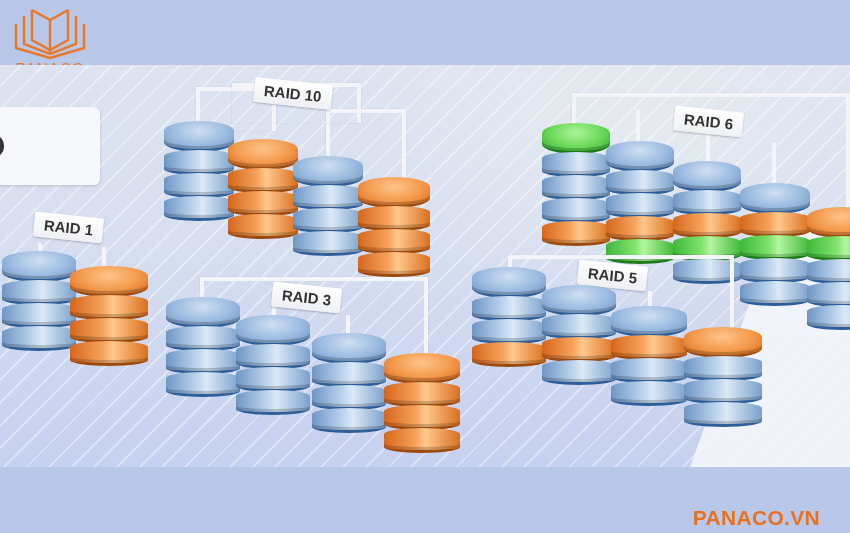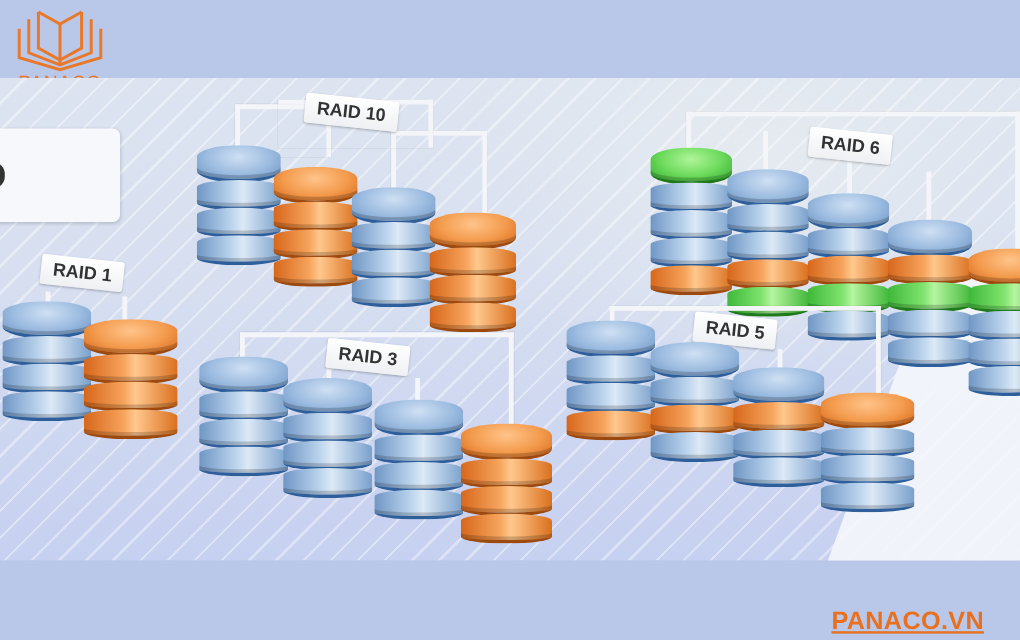--- a/index.html
+++ b/index.html
@@ -11,21 +11,21 @@
   .stripes{position:absolute;inset:0;
     background:repeating-linear-gradient(135deg, rgba(255,255,255,0) 0 14px, rgba(255,255,255,0.55) 14px 16px);
     opacity:0.7;}
   .wedge{position:absolute;right:-40px;bottom:-20px;width:160px;height:260px;background:#f4f6fb;transform:skewX(-20deg);opacity:0.9;}
   .card{position:absolute;left:-10px;top:42px;width:110px;height:78px;background:#f7f8fb;border-radius:6px;box-shadow:0 1px 3px rgba(0,0,0,0.15);}
   .card .knob{position:absolute;left:4px;top:28px;width:10px;height:22px;border-radius:0 10px 10px 0;background:#333;}
 
   .logo{position:absolute;left:10px;top:8px;width:80px;}
   .logo svg{display:block;margin:0 auto;}
   .logo-text{color:#e8782a;font-size:16px;letter-spacing:0.5px;text-align:center;margin-top:1px;}
-  .footer-brand{position:absolute;right:30px;top:506px;color:#e8701e;font-weight:bold;font-size:21px;letter-spacing:0.3px;text-decoration:underline;}
+  .footer-brand{position:absolute;right:30px;top:506px;color:#e8701e;font-weight:bold;font-size:21px;letter-spacing:0.3px;}
 
   .label{position:absolute;background:linear-gradient(#ffffff,#eef0f3);color:#333;font-weight:bold;font-size:15px;padding:4px 10px;border-radius:2px;box-shadow:0 1px 2px rgba(0,0,0,0.25);transform:rotate(6deg);white-space:nowrap;}
   .wire{position:absolute;border:4px solid #f4f5f8;border-bottom:none;box-shadow:0 0 1px rgba(0,0,0,0.2);}
   .pin{position:absolute;width:4px;background:#f4f5f8;}
 
   .stack{position:absolute;}
   .disk{position:relative;height:22px;border-radius:50%/6px;margin-top:-2px;box-shadow:inset 0 -3px 0 rgba(0,0,0,0.18);}
   .disk.top{height:28px;border-radius:50%/10px;}
   .blue{background:linear-gradient(90deg,#6f96c4 0%,#b9d2ec 40%,#dce9f6 55%,#7aa0cc 100%);border-bottom:3px solid #2f5f9a;}
   .orange{background:linear-gradient(90deg,#d6671c 0%,#f6a35b 42%,#ffc88d 55%,#d9701f 100%);border-bottom:3px solid #9c4a10;}

